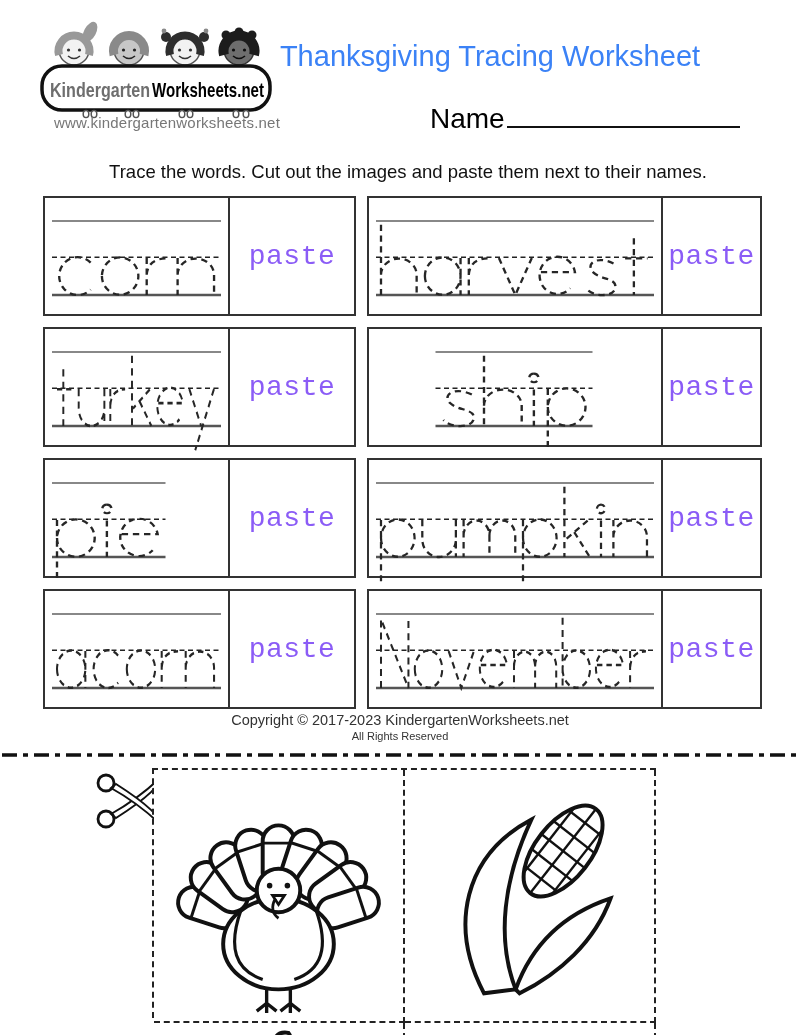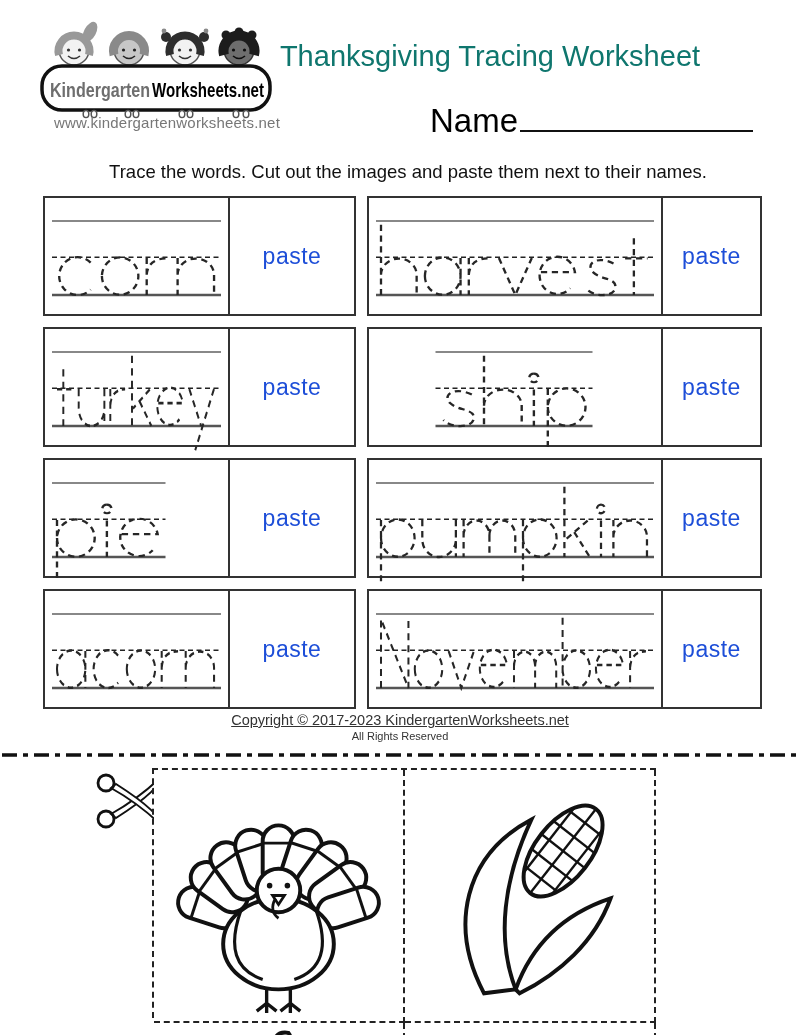--- a/index.html
+++ b/index.html
@@ -2,30 +2,30 @@
 <html><head>
 <meta charset="utf-8">
 <style>
   html,body{margin:0;padding:0;background:#fff;}
   #page{position:relative;width:800px;height:1035px;background:#fff;overflow:hidden;
         font-family:"Liberation Sans",sans-serif;color:#111;}
   svg{overflow:visible;}
   .abs{position:absolute;}
   #logo-svg{left:30px;top:14px;}
   #logo-url{left:30px;top:114px;width:250px;text-align:right;font-size:15px;color:#777;letter-spacing:.2px;}
-  #title{left:278px;top:40px;width:424px;text-align:center;font-size:29px;font-weight:400;color:#0f766e;}
-  #name-row{left:430px;top:102px;font-size:33px;color:#000;}
+  #title{left:278px;top:40px;width:424px;text-align:center;font-size:29px;font-weight:400;color:#3b82f6;}
+  #name-row{left:430px;top:102px;font-size:28px;color:#000;}
   #name-line{display:inline-block;width:233px;height:24px;border-bottom:2.5px solid #111;margin-left:2px;}
   #instruction{left:0;top:161px;width:800px;text-align:center;font-size:18.5px;color:#111;padding-left:8px;}
   .trace-box{position:absolute;height:120px;border:2px solid #333;background:#fff;display:flex;box-sizing:border-box;}
   .word-area{flex:none;height:100%;}
   .paste-area{flex:1;border-left:2px solid #333;display:flex;align-items:center;justify-content:center;}
-  .paste-area span{font-size:23px;letter-spacing:.5px;color:#1d4ed8;}
+  .paste-area span{font-size:28px;letter-spacing:.5px;color:#8b5cf6;font-family:Liberation Mono, monospace;}
   #copyright{left:0;top:712px;width:800px;text-align:center;color:#333;}
-  #copyright .l1{font-size:14.5px;text-decoration:underline;}
+  #copyright .l1{font-size:14.5px;}
   #copyright .l2{font-size:11px;margin-top:2px;}
   #cut-line-svg{left:0;top:748px;}
   #scissors-svg{left:95px;top:770px;}
   #image-grid{left:152px;top:768px;width:504px;height:250px;display:grid;
               grid-template-columns:repeat(2,1fr);grid-template-rows:repeat(2,1fr);
               border-top:2px dashed #222;border-left:2px dashed #222;box-sizing:border-box;}
   .img-cell{border-right:2px dashed #222;border-bottom:2px dashed #222;box-sizing:border-box;background:#fff;}
   .img-cell svg{width:100%;height:100%;overflow:hidden;}
 </style>
 </head>

